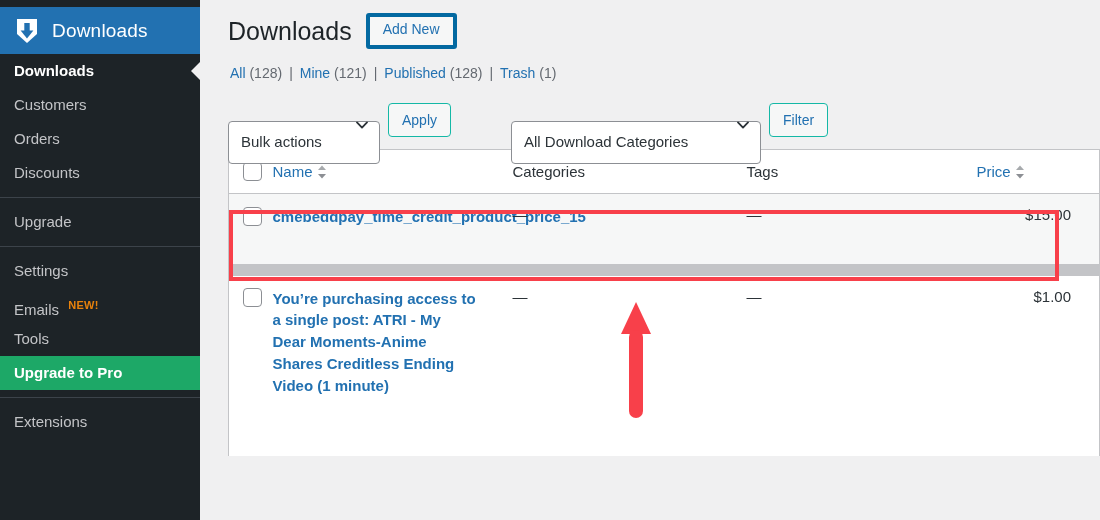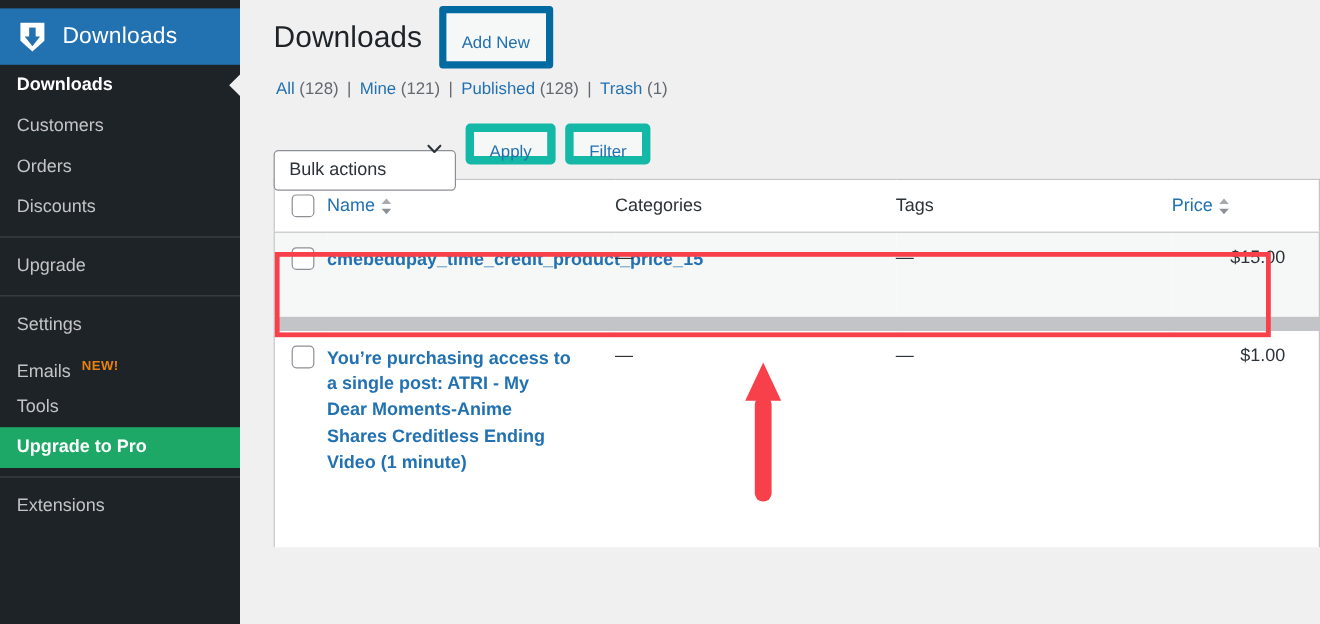--- a/index.html
+++ b/index.html
@@ -78,26 +78,26 @@
   }
   .wrap { padding: 8px 20px 0 28px; }
 
   .title-row { display: flex; align-items: center; gap: 14px; height: 46px; }
   h1.page-title {
     font-size: 25px; font-weight: normal;
     color: #1d2327; line-height: 1.3;
   }
   .page-title-action {
     display: inline-block;
-    border: 6px solid #0369a1;
+    border: 4px solid #0369a1;
     color: #2271b1;
     background: #f6f7f7;
     border-radius: 3px;
     font-size: 14px;
-    padding: 16px 13px 7px;
+    padding: 4px 13px 7px;
     text-decoration: none;
     line-height: 1.2;
     cursor: pointer;
   }
 
   .subsubsub {
     list-style: none;
     margin: 11px 0 0 2px;
     font-size: 14px;
     color: #646970;
@@ -115,35 +115,35 @@
     height: 34px;
   }
   select.wp-select {
     -webkit-appearance: none; appearance: none;
     background: #fff;
     border: 1px solid #8c8f94;
     border-radius: 4px;
     color: #2c3338;
     font-size: 15px;
     font-family: inherit;
-    height: 34px;
+    height: 43px;
     padding: 0 34px 0 12px;
     cursor: pointer;
     line-height: 32px;
     margin-top: 44px;
   }
   .select-wrap { position: relative; display: inline-block; }
   .select-wrap .chev {
     position: absolute; right: 12px; top: 50%;
     transform: translateY(-60%);
     pointer-events: none;
     width: 12px; height: 8px;
   }
   .wp-btn {
-    border: 7px solid #14b8a6;
+    border: 1px solid #14b8a6;
     color: #2271b1;
     background: #f6f7f7;
     border-radius: 4px;
     height: 34px;
     padding: 0 13px;
     font-size: 14px;
     font-family: inherit;
     cursor: pointer;
     line-height: 32px;
   }
@@ -311,20 +311,30 @@
           </select>
           <span class="chev">
             <svg viewBox="0 0 12 8" width="12" height="8">
                 <path d="M1 1.2 L6 6.4 L11 1.2" fill="none" stroke="#2c3338" stroke-width="1.8" stroke-linecap="round" stroke-linejoin="round"></path>
               </svg>
           </span>
         </span>
 
         <button class="wp-btn">Apply</button>
 
+        <span class="select-wrap" style="margin-left:52px">
+          <select class="wp-select" style="width:250px">
+            <option>All Download Categories</option>
+          </select>
+          <span class="chev">
+            <svg viewBox="0 0 12 8" width="12" height="8">
+                <path d="M1 1.2 L6 6.4 L11 1.2" fill="none" stroke="#2c3338" stroke-width="1.8" stroke-linecap="round" stroke-linejoin="round"></path>
+              </svg>
+          </span>
+        </span>
 
         <button class="wp-btn" style="">Filter</button>
       </div>
 
       <table class="wp-list-table">
         <thead>
           <tr>
             <th class="col-cb">
               <span class="cb-box"></span>
             </th>

